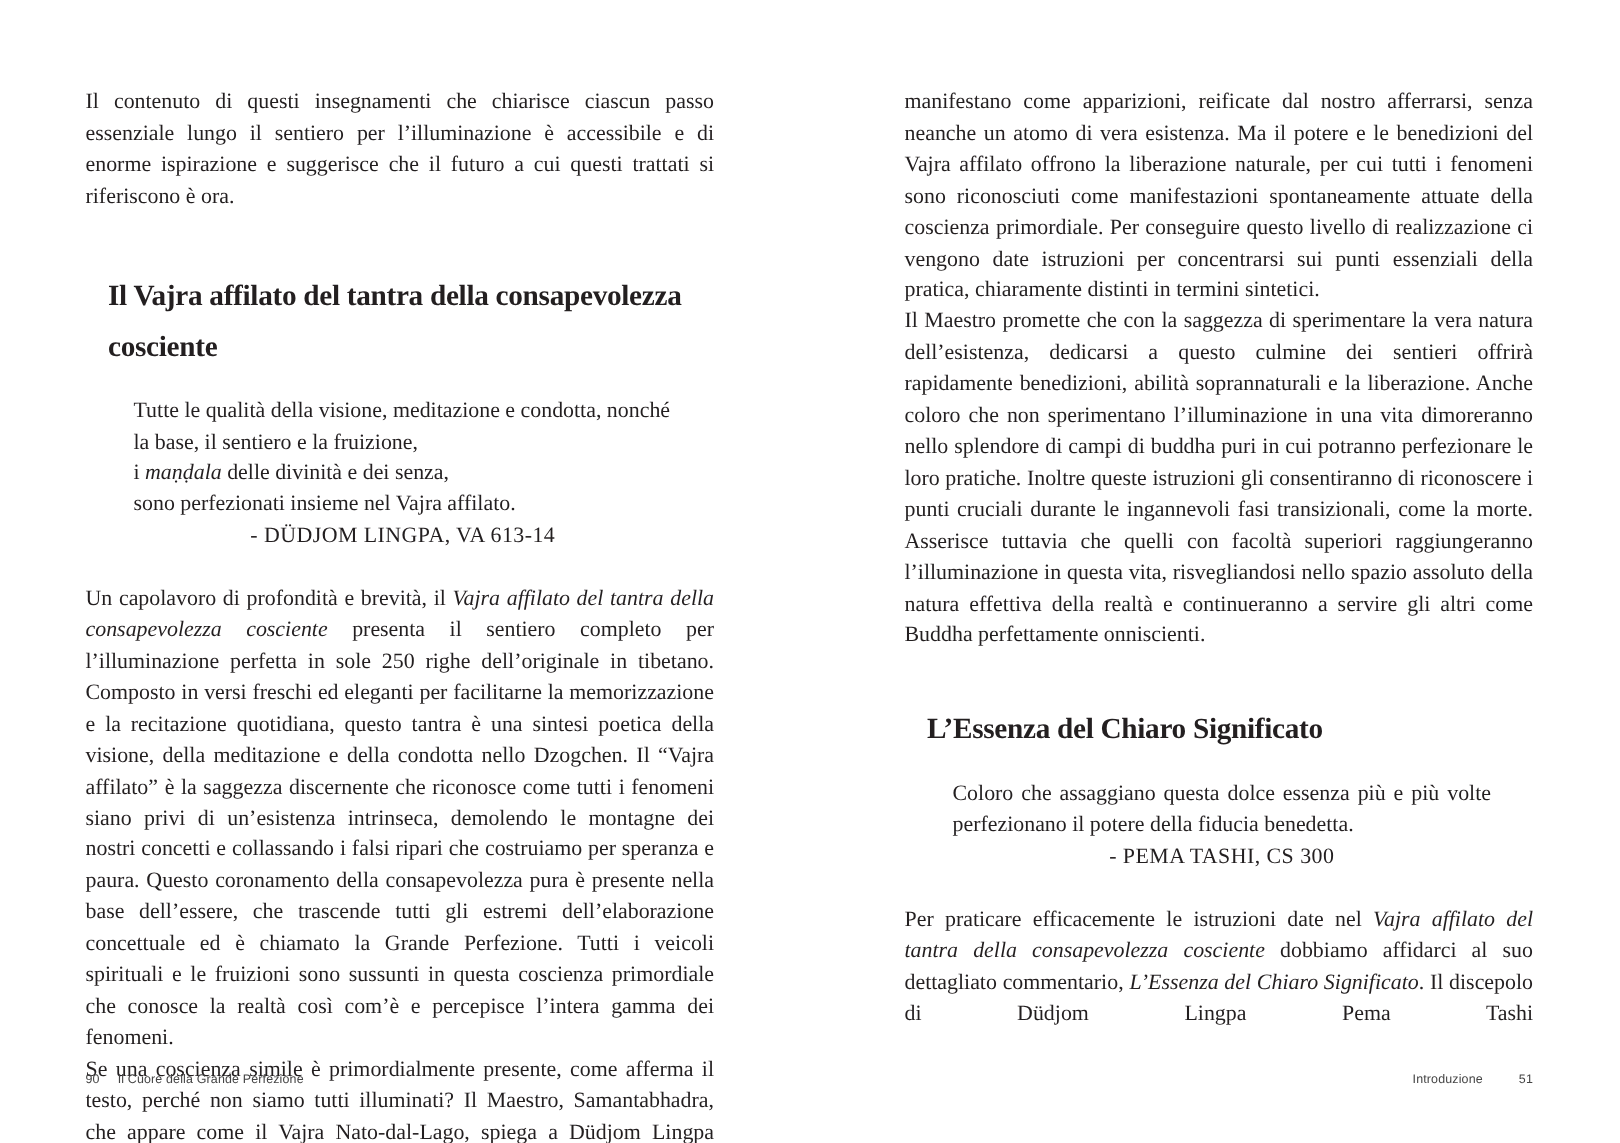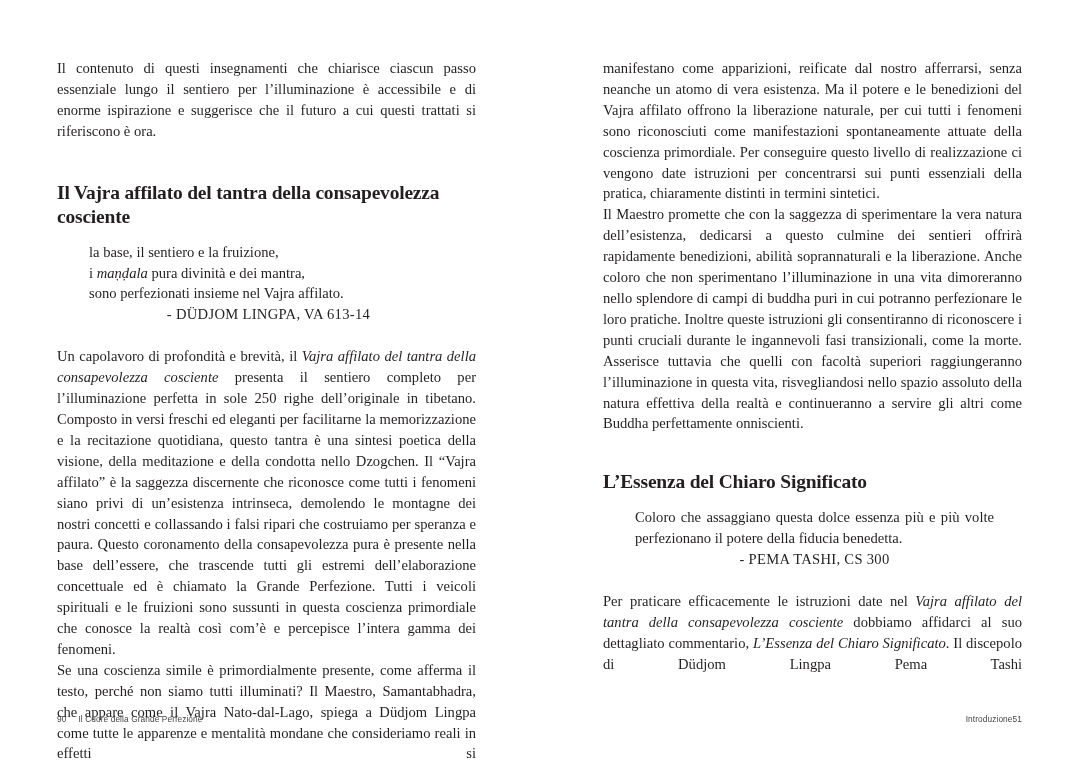--- a/index.html
+++ b/index.html
@@ -34,22 +34,22 @@
     p {
       margin: 0;
       text-align: justify;
       text-align-last: left;
     }
     p.last-justified { text-align-last: justify; }
     h2 {
       font-family: "Liberation Serif", "DejaVu Serif", serif;
       font-weight: bold;
       font-size: 19.5px;
-      line-height: 24px;
-      margin: 0;
+      line-height: 34px;
+      margin: 15px;
       letter-spacing: -0.2px;
     }
     .quote {
       padding-left: 32px;
       padding-right: 28px;
     }
     .quote .line {
       display: block;
       text-align: left;
     }
@@ -64,34 +64,35 @@
       top: 714px;
       font-family: "Liberation Sans", "DejaVu Sans", sans-serif;
       font-size: 8.3px;
       color: #444;
       letter-spacing: 0.1px;
     }
     .footer-left { left: 57px; }
     .footer-right { right: 58px; }
     .footer .num { display: inline-block; }
     .footer-left .num { margin-right: 12px; }
-    .footer-right .num { margin-left: 0; }
+    .footer-right .num { margin-left: 24px; }
   </style>
 </head>
 <body>
 
 <div class="page page-left">
   <div class="col">
     <p>Il contenuto di questi insegnamenti che chiarisce ciascun passo essenziale lungo il sentiero per l’illuminazione è accessibile e di enorme ispirazione e suggerisce che il futuro a cui questi trattati si riferiscono è ora.</p>
 
     <h2 style="margin-top:39px;">Il Vajra affilato del tantra della consapevolezza cosciente</h2>
 
     <div class="quote" style="margin-top:13px;">
+      <span class="line">Tutte le qualità della visione, meditazione e condotta, nonché</span>
       <span class="line">la base, il sentiero e la fruizione,</span>
-      <span class="line"><span>i </span><em>maṇḍala</em><span> pura divinità e dei mantra,</span></span>
+      <span class="line"><span>i </span><em>maṇḍala</em><span> delle divinità e dei senza,</span></span>
       <span class="line">sono perfezionati insieme nel Vajra affilato.</span>
       <span class="attrib">- DÜDJOM LINGPA, VA 613-14</span>
     </div>
 
     <p style="margin-top:21px;"><span>Un capolavoro di profondità e brevità, il </span><em>Vajra affilato del tantra della consapevolezza cosciente</em><span> presenta il sentiero completo per l’illuminazione perfetta in sole 250 righe dell’originale in tibetano. Composto in versi freschi ed eleganti per facilitarne la memorizzazione e la recitazione quotidiana, questo tantra è una sintesi poetica della visione, della meditazione e della condotta nello Dzogchen. Il “Vajra affilato” è la saggezza discernente che riconosce come tutti i fenomeni siano privi di un’esistenza intrinseca, demolendo le montagne dei nostri concetti e collassando i falsi ripari che costruiamo per speranza e paura. Questo coronamento della consapevolezza pura è presente nella base dell’essere, che trascende tutti gli estremi dell’elaborazione concettuale ed è chiamato la Grande Perfezione. Tutti i veicoli spirituali e le fruizioni sono sussunti in questa coscienza primordiale che conosce la realtà così com’è e percepisce l’intera gamma dei fenomeni.</span></p>
     <p class="last-justified">Se una coscienza simile è primordialmente presente, come afferma il testo, perché non siamo tutti illuminati? Il Maestro, Samantabhadra, che appare come il Vajra Nato-dal-Lago, spiega a Düdjom Lingpa come tutte le apparenze e mentalità mondane che consideriamo reali in effetti si</p>
   </div>
 
   <div class="footer footer-left">
     <span class="num">90</span><span>Il Cuore della Grande Perfezione</span>

